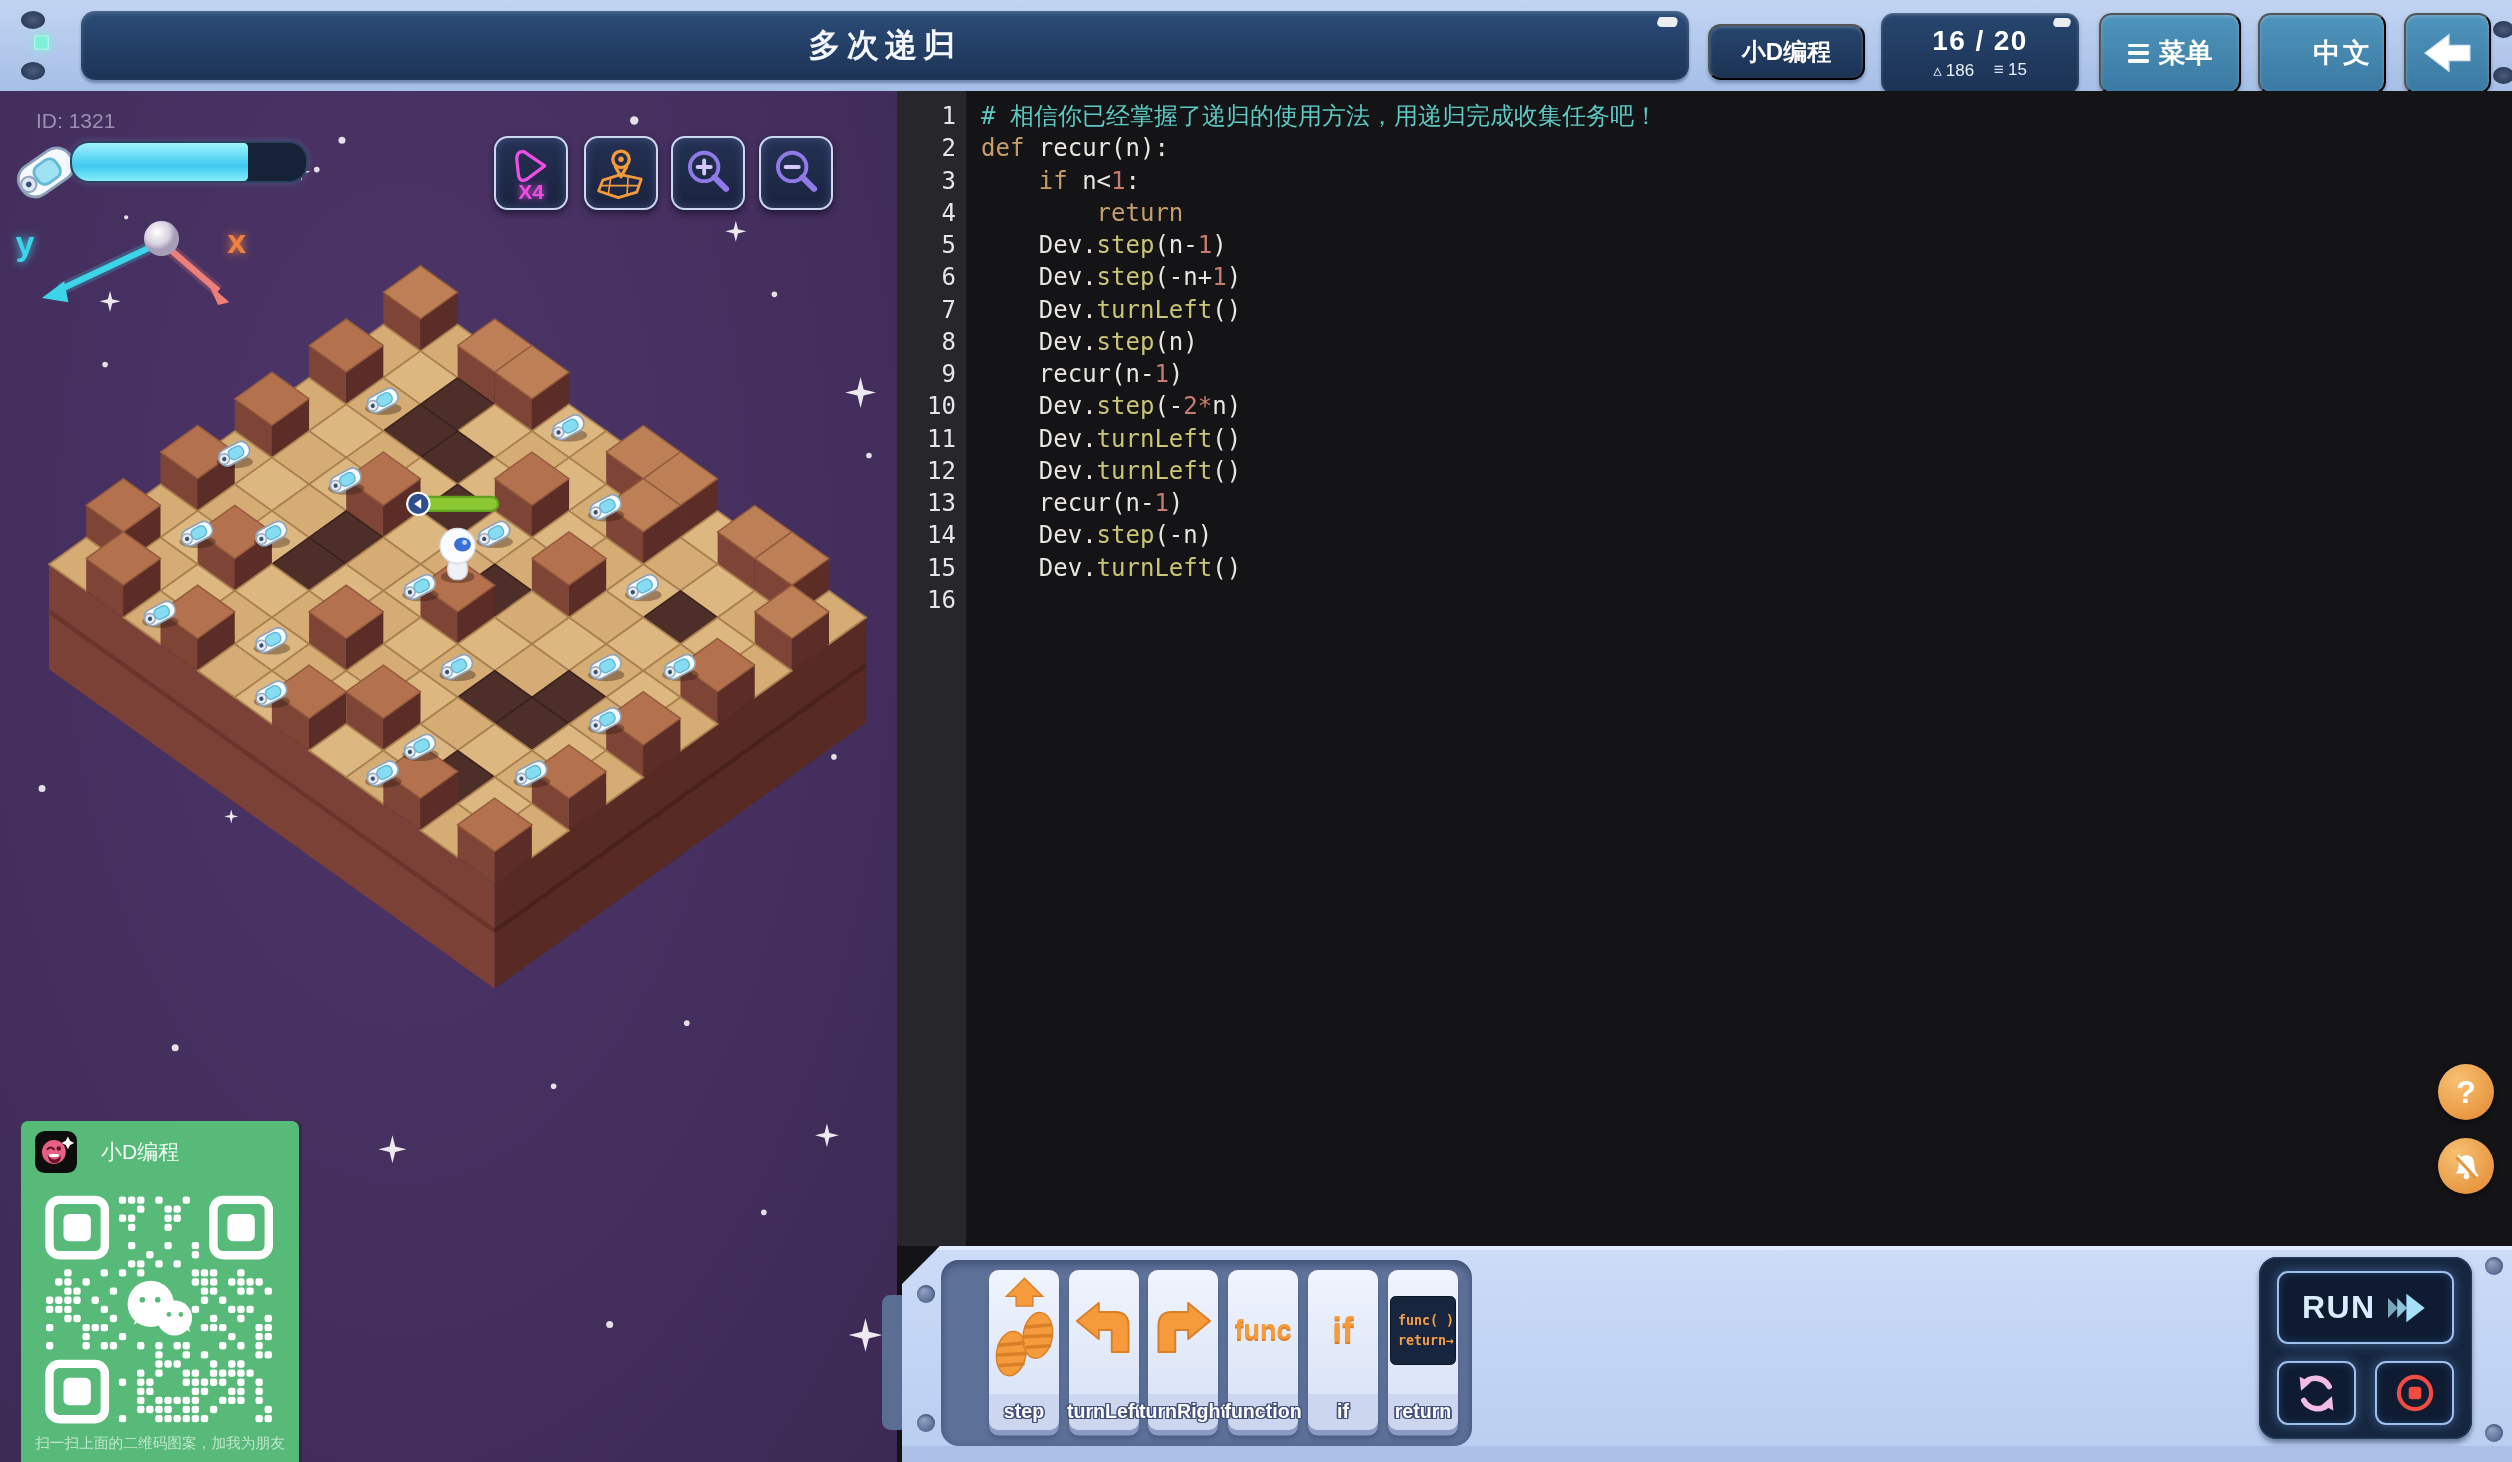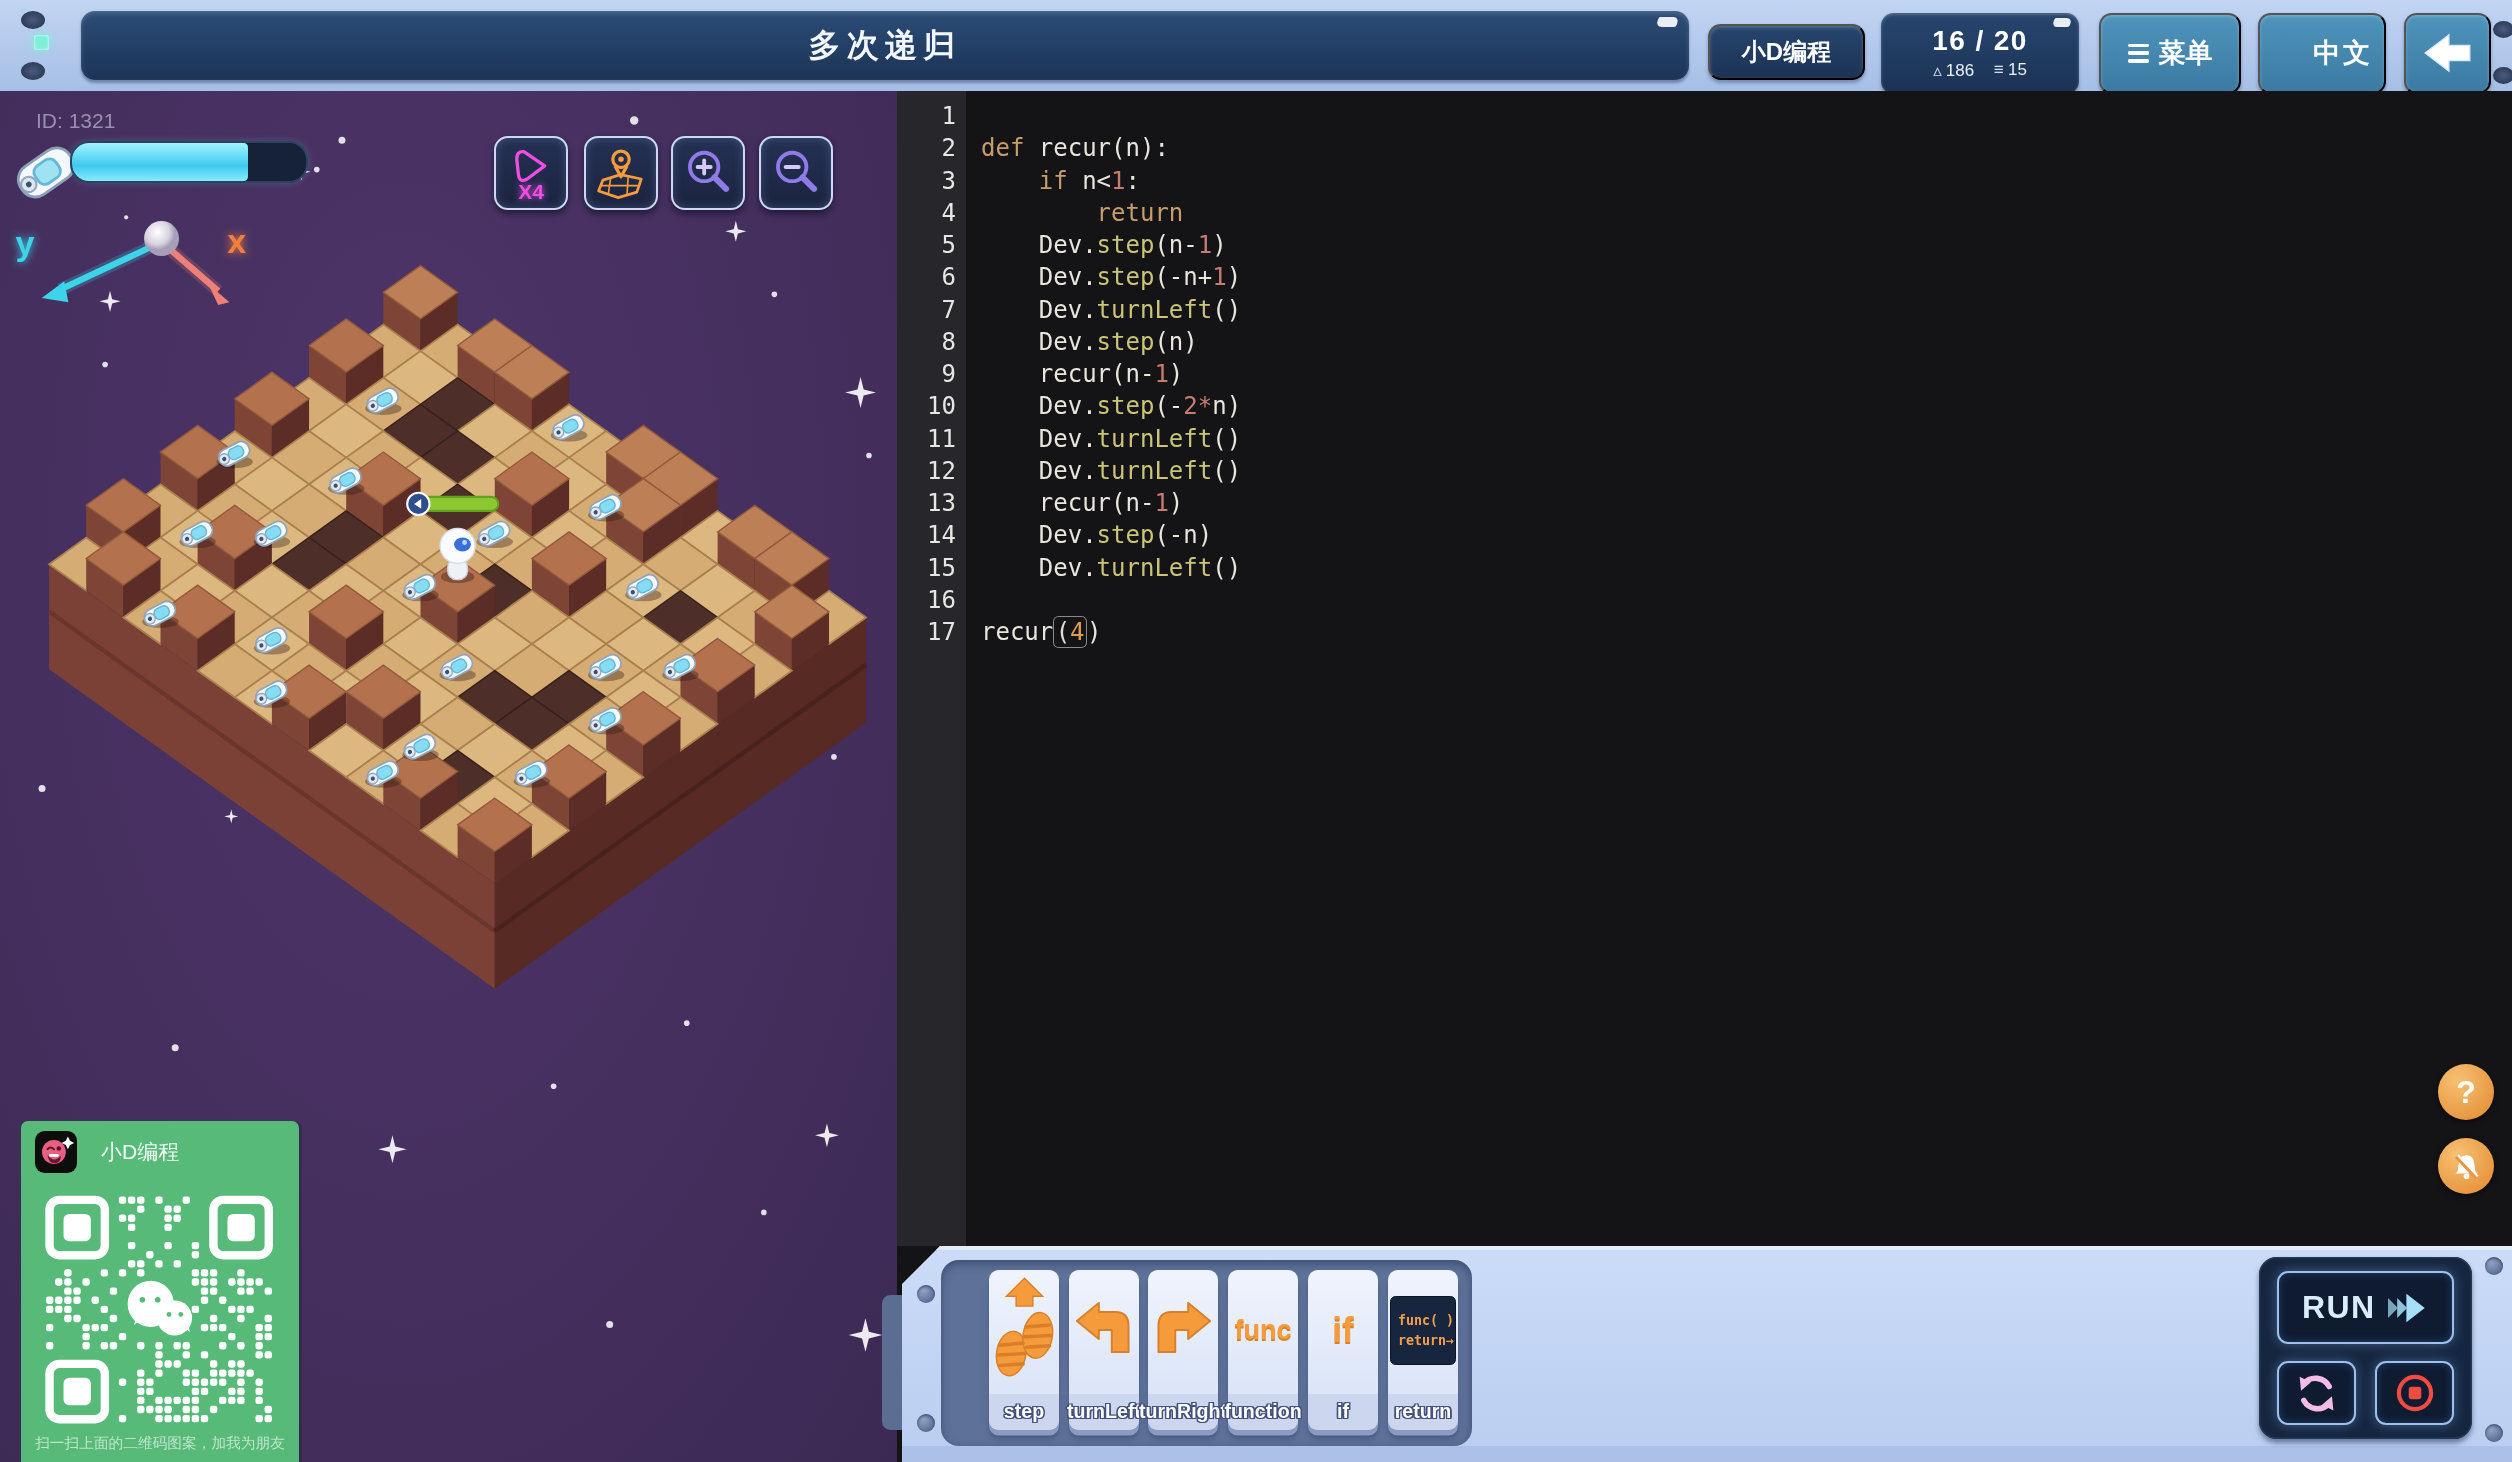--- a/index.html
+++ b/index.html
@@ -825,37 +825,36 @@
             <circle cx="31" cy="7" r="3.4" fill="#57ba78"></circle>
           </g>
         </svg>
       <div class="qr-caption">扫一扫上面的二维码图案，加我为朋友</div>
     </div>
   </div>
 
   <div class="code">
     <div class="gutter"></div>
     <div class="code-lines" id="code-lines">
-        <div class="code-line" style="top: 9px;"><span class="ln-num">1</span></div>
+        <div class="code-line" style="top: 9px;"><span class="ln-num">1</span><span class="ln-txt"><span class="t-c"># 相信你已经掌握了递归的使用方法，用递归完成收集任务吧！</span></span></div>
         <div class="code-line" style="top: 41px;"><span class="ln-num">2</span><span class="ln-txt"><span class="t-k">def</span><span class="t-p"> recur(n):</span></span></div>
         <div class="code-line" style="top: 74px;"><span class="ln-num">3</span><span class="ln-txt"><span class="t-p">    </span><span class="t-k">if</span><span class="t-p"> n&lt;</span><span class="t-n">1</span><span class="t-p">:</span></span></div>
         <div class="code-line" style="top: 106px;"><span class="ln-num">4</span><span class="ln-txt"><span class="t-p">        </span><span class="t-k">return</span></span></div>
         <div class="code-line" style="top: 138px;"><span class="ln-num">5</span><span class="ln-txt"><span class="t-p">    Dev.</span><span class="t-m">step</span><span class="t-p">(n-</span><span class="t-n">1</span><span class="t-p">)</span></span></div>
         <div class="code-line" style="top: 170px;"><span class="ln-num">6</span><span class="ln-txt"><span class="t-p">    Dev.</span><span class="t-m">step</span><span class="t-p">(-n+</span><span class="t-n">1</span><span class="t-p">)</span></span></div>
         <div class="code-line" style="top: 203px;"><span class="ln-num">7</span><span class="ln-txt"><span class="t-p">    Dev.</span><span class="t-m">turnLeft</span><span class="t-p">()</span></span></div>
         <div class="code-line" style="top: 235px;"><span class="ln-num">8</span><span class="ln-txt"><span class="t-p">    Dev.</span><span class="t-m">step</span><span class="t-p">(n)</span></span></div>
         <div class="code-line" style="top: 267px;"><span class="ln-num">9</span><span class="ln-txt"><span class="t-p">    recur(n-</span><span class="t-n">1</span><span class="t-p">)</span></span></div>
         <div class="code-line" style="top: 299px;"><span class="ln-num">10</span><span class="ln-txt"><span class="t-p">    Dev.</span><span class="t-m">step</span><span class="t-p">(-</span><span class="t-n">2*</span><span class="t-p">n)</span></span></div>
         <div class="code-line" style="top: 332px;"><span class="ln-num">11</span><span class="ln-txt"><span class="t-p">    Dev.</span><span class="t-m">turnLeft</span><span class="t-p">()</span></span></div>
         <div class="code-line" style="top: 364px;"><span class="ln-num">12</span><span class="ln-txt"><span class="t-p">    Dev.</span><span class="t-m">turnLeft</span><span class="t-p">()</span></span></div>
         <div class="code-line" style="top: 396px;"><span class="ln-num">13</span><span class="ln-txt"><span class="t-p">    recur(n-</span><span class="t-n">1</span><span class="t-p">)</span></span></div>
         <div class="code-line" style="top: 428px;"><span class="ln-num">14</span><span class="ln-txt"><span class="t-p">    Dev.</span><span class="t-m">step</span><span class="t-p">(-n)</span></span></div>
         <div class="code-line" style="top: 461px;"><span class="ln-num">15</span><span class="ln-txt"><span class="t-p">    Dev.</span><span class="t-m">turnLeft</span><span class="t-p">()</span></span></div>
         <div class="code-line" style="top: 493px;"><span class="ln-num">16</span><span class="ln-txt"></span></div>
-        <div class="code-line" style="top: 525px;"><span class="ln-num">17</span><span class="ln-txt"><span class="t-p">recur</span><span class="t-cb1">(</span><span class="t-cb2">4</span><span class="t-p">)</span></span></div>
       </div>
     <button class="round-orange help-btn">?</button>
     <button class="round-orange bell-btn">
       <svg width="31" height="31" viewBox="0 0 44 44">
         <path d="M22 6 q10 0 11 12 l1 8 q0 4 4 6 l-32 0 q4 -2 4 -6 l1 -8 q1 -12 11 -12 Z" fill="#ffffff"></path>
         <circle cx="22" cy="36" r="4" fill="#ffffff"></circle>
         <line x1="8" y1="8" x2="36" y2="38" stroke="#e8963f" stroke-width="6"></line>
         <line x1="10" y1="6" x2="38" y2="36" stroke="#ffffff" stroke-width="3"></line>
       </svg>
     </button>

